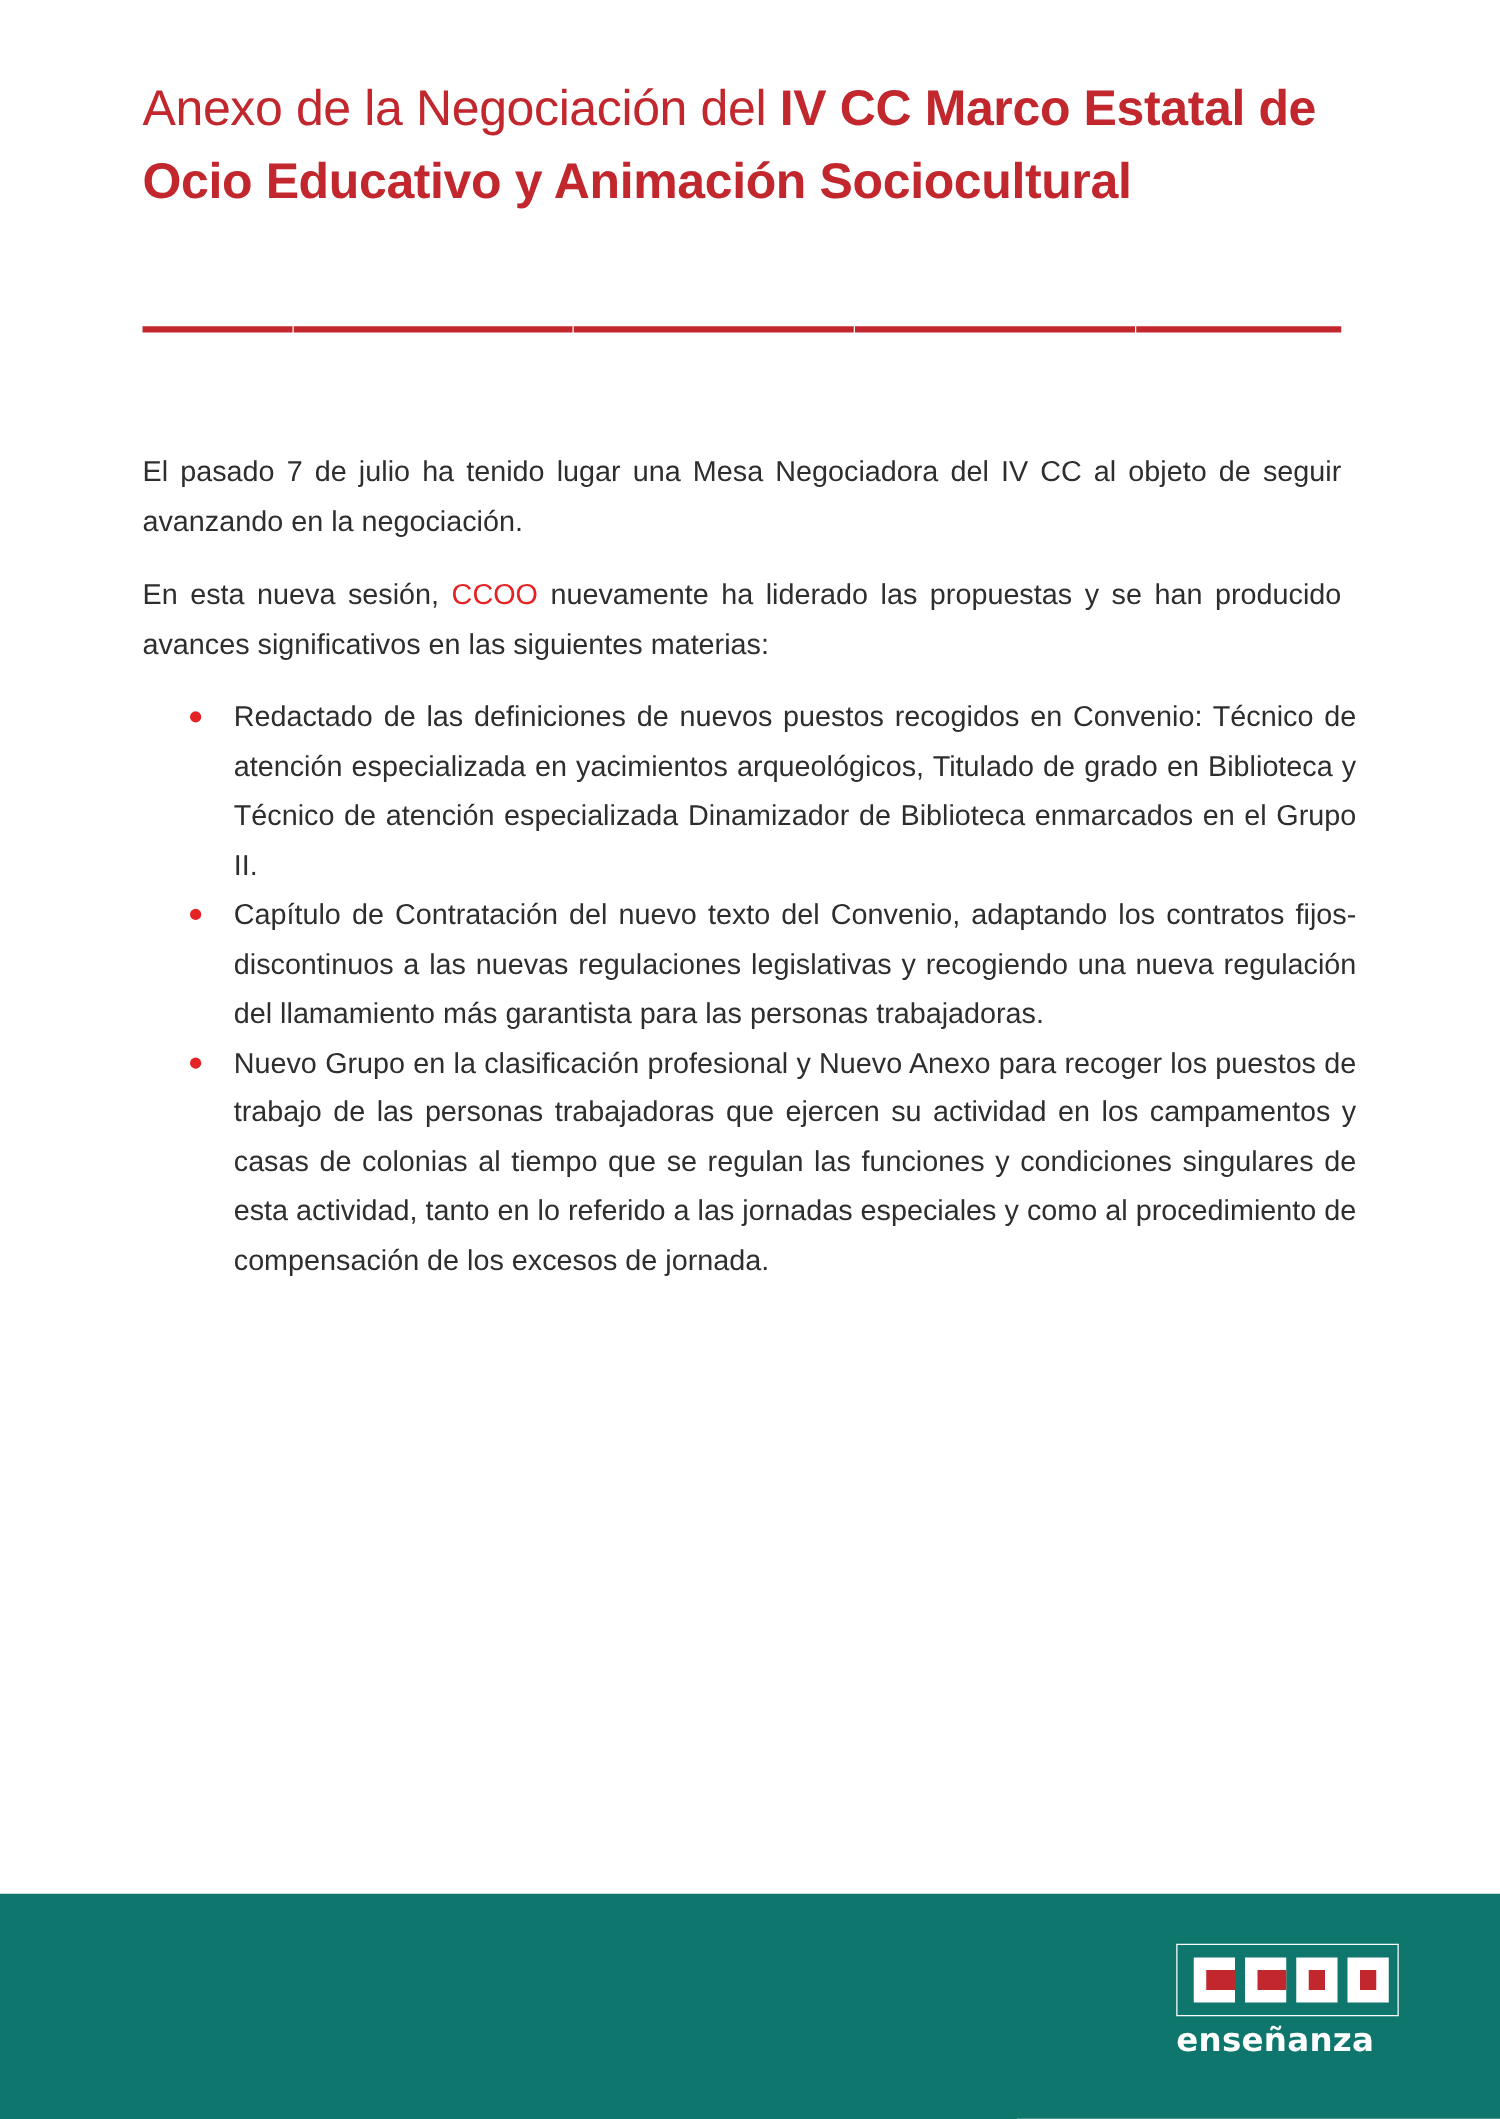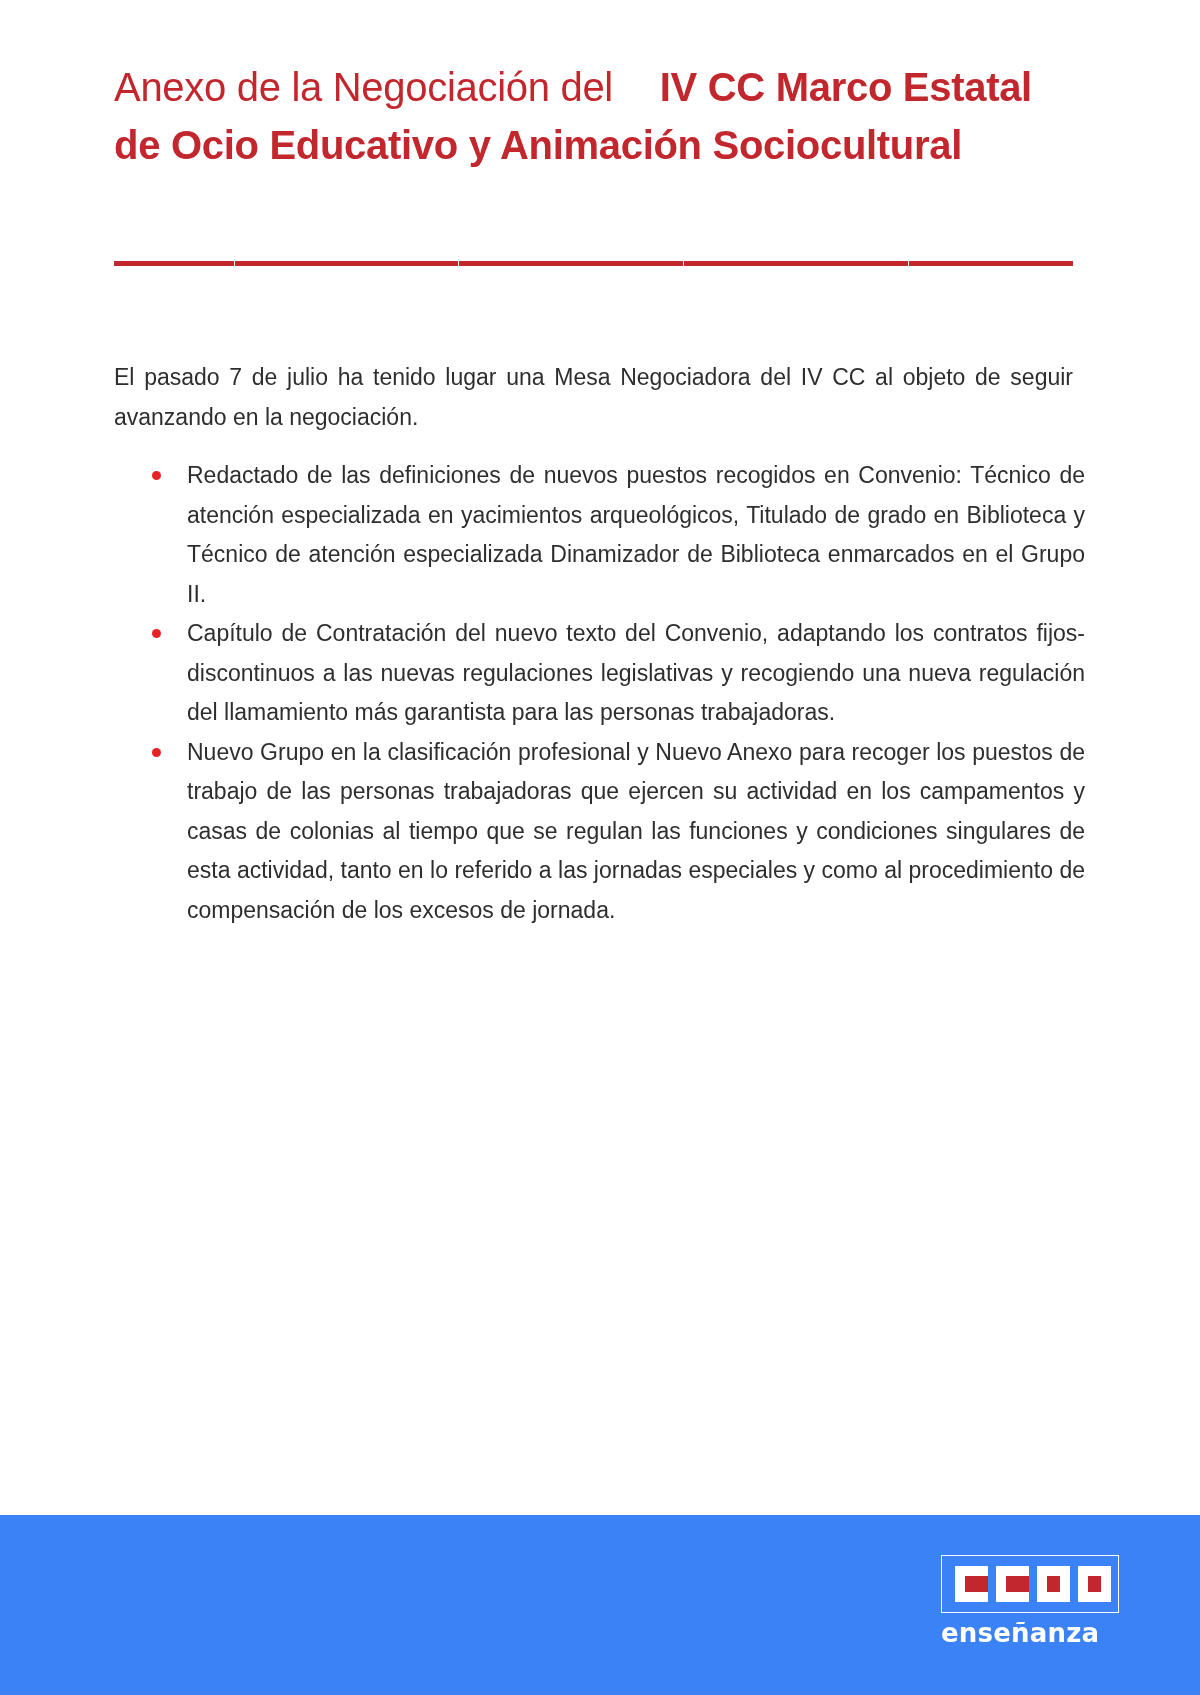--- a/index.html
+++ b/index.html
@@ -22,21 +22,20 @@
     width: 960px;
     margin: 0;
     font-size: 40px;
     line-height: 58px;
     font-weight: normal;
     color: #c1272d;
     letter-spacing: -0.3px;
   }
   .page-title .title-bold {
     font-weight: bold;
-    margin-left: 36px;
   }
   .title-divider {
     position: absolute;
     left: 114px;
     top: 261px;
     width: 959px;
     height: 5px;
     display: flex;
     gap: 1px;
   }
@@ -79,21 +78,21 @@
     height: 9px;
     border-radius: 50%;
     background: #e52325;
   }
   .footer {
     position: absolute;
     left: 0;
     top: 1515px;
     width: 1200px;
     height: 180px;
-    background: #3b82f6;
+    background: #0f766e;
   }
   .logo {
     position: absolute;
     left: 941px;
     top: 40px;
     width: 178px;
   }
   .logo-frame {
     position: relative;
     width: 176px;
@@ -149,20 +148,21 @@
 <div class="title-divider">
   <span style="width:120px"></span>
   <span style="width:223px"></span>
   <span style="width:224px"></span>
   <span style="width:224px"></span>
   <span style="width:164px"></span>
 </div>
 
 <div class="content">
   <p>El pasado 7 de julio ha tenido lugar una Mesa Negociadora del IV CC al objeto de seguir avanzando en la negociación.</p>
+  <p><span>En esta nueva sesión, </span><span class="ccoo-inline">CCOO</span><span> nuevamente ha liderado las propuestas y se han producido avances significativos en las siguientes materias:</span></p>
 
   <ul class="bullet-list">
     <li><span class="bullet-dot"></span><span>Redactado de las definiciones de nuevos puestos recogidos en Convenio: Técnico de atención especializada en yacimientos arqueológicos, Titulado de grado en Biblioteca y Técnico de atención especializada Dinamizador de Biblioteca enmarcados en el Grupo II.</span></li>
     <li><span class="bullet-dot"></span><span>Capítulo de Contratación del nuevo texto del Convenio, adaptando los contratos fijos-discontinuos a las nuevas regulaciones legislativas y recogiendo una nueva regulación del llamamiento más garantista para las personas trabajadoras.</span></li>
     <li><span class="bullet-dot"></span><span>Nuevo Grupo en la clasificación profesional y Nuevo Anexo para recoger los puestos de trabajo de las personas trabajadoras que ejercen su actividad en los campamentos y casas de colonias al tiempo que se regulan las funciones y condiciones singulares de esta actividad, tanto en lo referido a las jornadas especiales y como al procedimiento de compensación de los excesos de jornada.</span></li>
   </ul>
 
 </div>
 
 <div class="footer">

